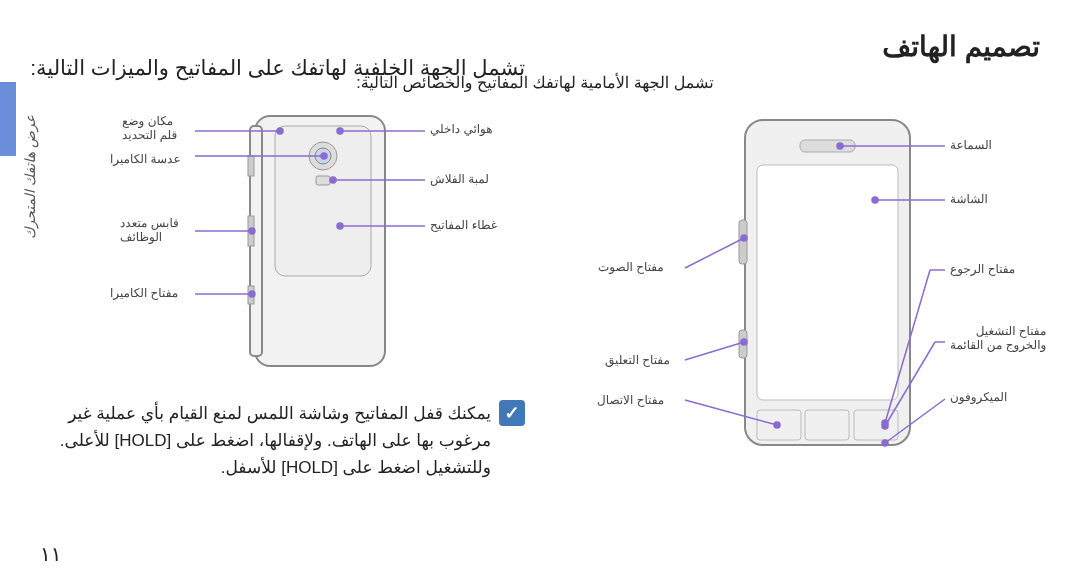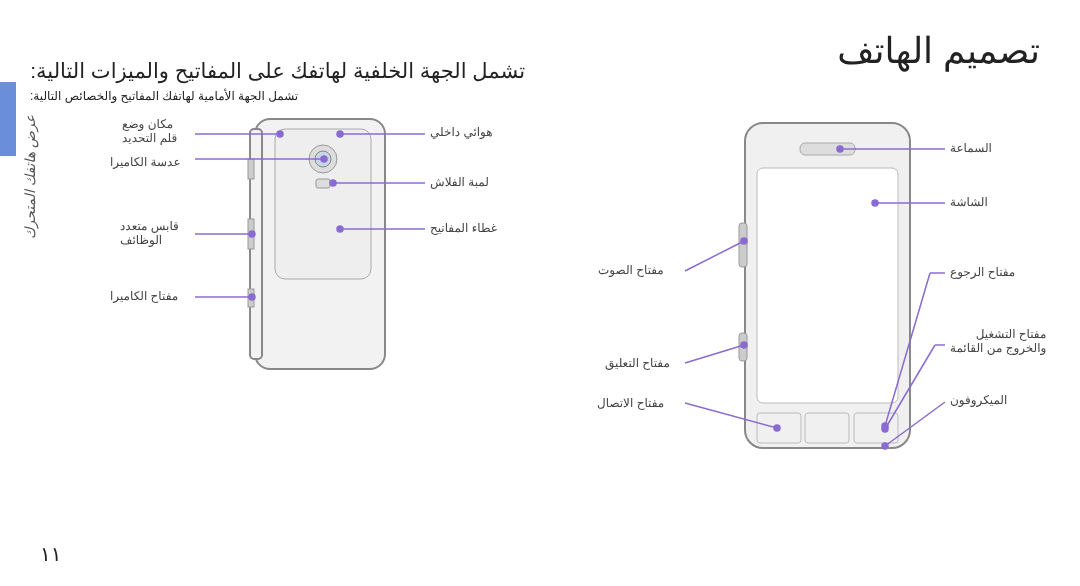--- a/index.html
+++ b/index.html
@@ -1,21 +1,21 @@
 <!DOCTYPE html>
 <html dir="rtl"><head>
 <meta charset="utf-8">
 <style>
 *{margin:0;padding:0;box-sizing:border-box}
 body{width:1080px;height:586px;font-family:Arial,sans-serif;background:#fff;position:relative;color:#222}
 .page{position:relative;width:100%;height:100%;padding:30px 40px 20px 30px}
 .blue-tab{position:absolute;left:0;top:82px;width:16px;height:74px;background:#6b8edb}
 .vert{position:absolute;left:22px;top:115px;writing-mode:vertical-rl;text-orientation:mixed;font-size:14px;color:#555;font-style:italic;transform:rotate(180deg)}
-.title{font-size:36px;font-weight:400;text-align:right;direction:rtl;margin-bottom:17px}
-.sub{font-size:12px;text-align:left;direction:rtl;margin-bottom:10px}
+.title{font-size:28px;font-weight:700;text-align:right;direction:rtl;margin-bottom:10px}
+.sub{font-size:16px;text-align:center;direction:rtl;margin-bottom:18px}
 .content{display:flex;direction:ltr}
 .col{flex:1;position:relative;height:370px}
 .left-col{height:300px}
 .svg-wrap{position:relative;width:100%;height:100%}
 svg{position:absolute;top:0;left:0}
 .lbl{position:absolute;font-size:12px;color:#444;direction:rtl;white-space:nowrap}
 .note{display:flex;direction:rtl;margin-top:4px;font-size:17px;text-align:right;line-height:1.6;gap:8px;padding-right:10px}
 .note-icon{width:26px;height:26px;background:#4178b8;border-radius:4px;position:relative;flex-shrink:0;display:flex;align-items:center;justify-content:center}
 .note-icon::before{content:"✓";color:#fff;font-weight:bold;font-size:18px}
 .sub2{font-size:21px;text-align:right;direction:rtl;margin-bottom:8px;padding-right:10px}
@@ -71,20 +71,24 @@
         <div class="lbl" style="left:400px;top:76px">لمبة الفلاش</div>
         <div class="lbl" style="left:400px;top:122px">غطاء المفاتيح</div>
         <div class="lbl" style="left:92px;top:18px;text-align:left;white-space:pre">مكان وضع
 قلم التحديد</div>
         <div class="lbl" style="left:80px;top:56px;text-align:right">عدسة الكاميرا</div>
         <div class="lbl" style="left:90px;top:120px;text-align:left;white-space:pre">قابس متعدد
 الوظائف</div>
         <div class="lbl" style="left:80px;top:190px;text-align:left">مفتاح الكاميرا</div>
       </div>
 
+      <div class="note">
+        <div class="note-icon"></div>
+        <div>يمكنك قفل المفاتيح وشاشة اللمس لمنع القيام بأي عملية غير مرغوب بها على الهاتف. ولإقفالها، اضغط على [HOLD] للأعلى. وللتشغيل اضغط على [HOLD] للأسفل.</div>
+      </div>
     </div>
 
     <div class="col">
       <div class="svg-wrap">
         <svg width="500" height="370">
           <g fill="#f0f0f0" stroke="#888" stroke-width="2">
             <rect x="210" y="10" width="165" height="325" rx="18"></rect>
           </g>
           <rect x="265" y="30" width="55" height="12" rx="5" fill="#ddd" stroke="#aaa"></rect>
           <rect x="222" y="55" width="141" height="235" rx="6" fill="#fff" stroke="#bbb"></rect>

